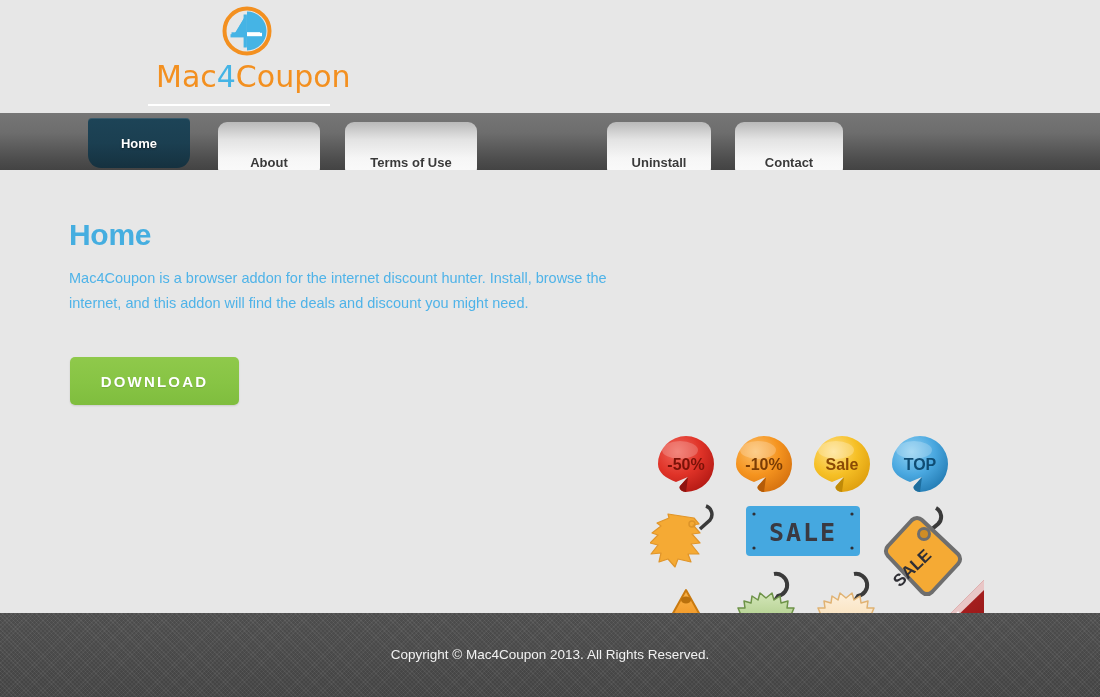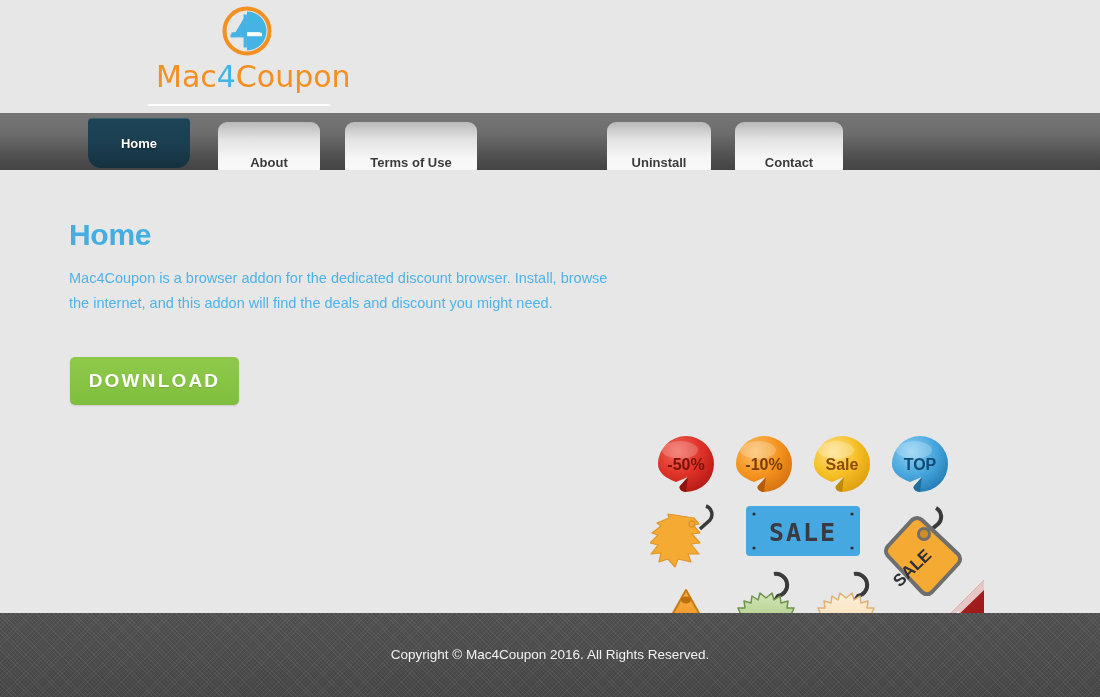--- a/index.html
+++ b/index.html
@@ -128,21 +128,21 @@
     position: absolute;
     left: 70px;
     top: 187px;
     width: 169px;
     height: 48px;
     border: none;
     border-radius: 5px;
     background: linear-gradient(to bottom, #8fc94b 0%, #87c444 55%, #7fbd3e 100%);
     color: #ffffff;
     font-family: "Liberation Sans", sans-serif;
-    font-size: 19px;
+    font-size: 15px;
     font-weight: bold;
     letter-spacing: 2.2px;
     cursor: pointer;
     box-shadow: 0 1px 2px rgba(0,0,0,0.12);
     text-shadow: 0 1px 1px rgba(0,0,0,0.12);
   }
 
   
   #badge-collage {
     position: absolute;
@@ -214,21 +214,21 @@
   <div class="tab inactive" style="left:607px; width:104px;">
       <span>Uninstall</span>
     </div>
   <div class="tab inactive" style="left:735px; width:108px;">
       <span>Contact</span>
     </div>
 </div>
 
 <div id="main">
   <div id="page-title">Home</div>
-  <div id="intro-text">Mac4Coupon is a browser addon for the dedicated discount browser. Install, browse the internet, and this addon will find the deals and discount you might need.</div>
+  <div id="intro-text">Mac4Coupon is a browser addon for the internet discount hunter. Install, browse the internet, and this addon will find the deals and discount you might need.</div>
   <button id="download-button">DOWNLOAD</button>
 
   <div id="badge-collage">
     <svg width="340" height="222" viewBox="0 0 340 222">
       <defs>
         <radialGradient id="g-red" cx="35%" cy="28%" r="75%">
           <stop offset="0%" stop-color="#f0685c"></stop>
             <stop offset="55%" stop-color="#e03328"></stop>
             <stop offset="100%" stop-color="#b81c16"></stop>
         </radialGradient>
@@ -343,14 +343,14 @@
         <path d="M96 0 L96 74 L22 74 Z" fill="url(#g-ribbon)"></path>
         <path d="M96 10 L30 74 L22 74 L96 0 Z" fill="#ffffff" opacity="0.75"></path>
         <path d="M96 62 L84 74 L76 74 L96 54 Z" fill="#ffffff" opacity="0.75"></path>
         <text x="63" y="56" font-family="'Liberation Sans',sans-serif" font-size="19" font-weight="bold" fill="#ffffff" text-anchor="middle" transform="rotate(-43 63 56)">NEW</text>
       </g>
     </svg>
   </div>
 </div>
 
 <div id="footer">
-  <div id="footer-text">Copyright © Mac4Coupon 2016. All Rights Reserved.</div>
+  <div id="footer-text">Copyright © Mac4Coupon 2013. All Rights Reserved.</div>
 </div>
 
 </body></html>

